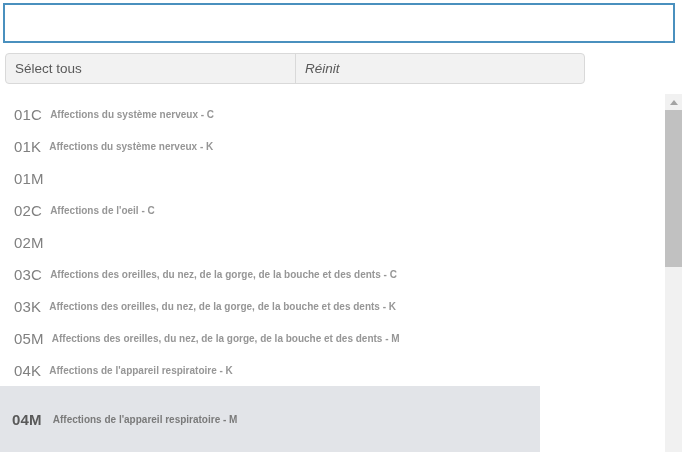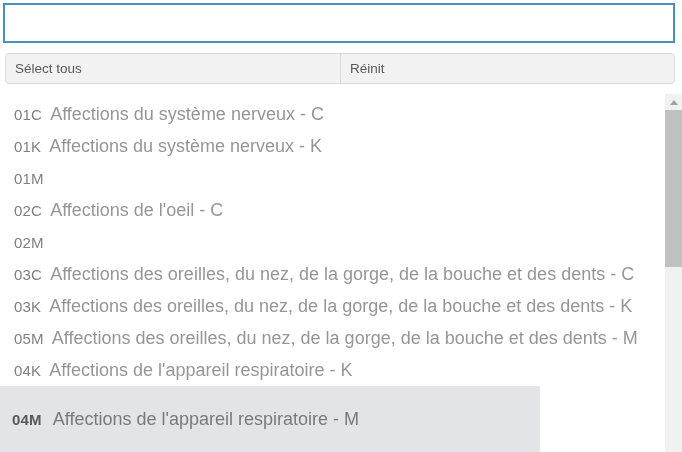--- a/index.html
+++ b/index.html
@@ -21,38 +21,38 @@
     font-family:"Liberation Sans", sans-serif;}
   .panel{position:relative;width:682px;height:452px;background:#fff;}
 
   
   .search-wrap{position:absolute;left:3px;top:3px;width:672px;height:40px;}
   .search-input{width:100%;height:100%;border:2px solid var(--accent-border);
     background:#fff;outline:none;font-size:14px;color:#595959;padding:0 10px;
     border-radius:0;}
 
   
-  .btn-bar{position:absolute;left:5px;top:53px;width:670px;height:31px;
+  .btn-bar{position:absolute;left:5px;top:53px;width:580px;height:31px;
     display:flex;background:var(--button-bg);border:1px solid var(--button-border);
     border-radius:4px;overflow:hidden;}
   .btn{flex:1 1 50%;display:flex;align-items:center;padding:0 9px;
     font-size:13.5px;color:var(--button-text);cursor:pointer;background:transparent;
     border:none;text-align:left;font-family:"Liberation Sans", sans-serif;}
-  .btn + .btn{border-left:1px solid var(--button-border);}
+  .btn + .btn{border-left:1px solid var(--button-border);font-style:italic;}
 
   
   .list{position:absolute;left:0;top:98px;width:540px;height:354px;
     display:flex;flex-direction:column;}
   .row{flex:0 0 32px;height:32px;display:flex;align-items:center;
     padding-left:14px;cursor:pointer;background:#fff;}
   .row.highlighted{flex:1 0 32px;background:var(--highlight-bg);padding-left:12px;}
   .row .code{font-size:15px;color:var(--code-text);letter-spacing:0.2px;
     white-space:nowrap;}
-  .row .desc{font-size:18px;color:var(--desc-text);margin-left:8px;
-    white-space:nowrap;}
+  .row .desc{font-size:10px;color:var(--desc-text);margin-left:8px;
+    white-space:nowrap;font-weight:bold;}
   .row.highlighted .code{color:var(--highlight-code-text);font-weight:bold;}
   .row.highlighted .desc{color:var(--highlight-desc-text);margin-left:11px;}
 
   
   .scrollbar{position:absolute;right:0;top:94px;width:17px;height:358px;
     background:var(--scrollbar-track);}
   .scroll-up{position:absolute;top:0;left:0;width:17px;height:16px;
     display:flex;align-items:center;justify-content:center;cursor:pointer;}
   .scroll-up .tri{width:0;height:0;border-left:4.5px solid transparent;
     border-right:4.5px solid transparent;border-bottom:5px solid var(--scrollbar-arrow);}

